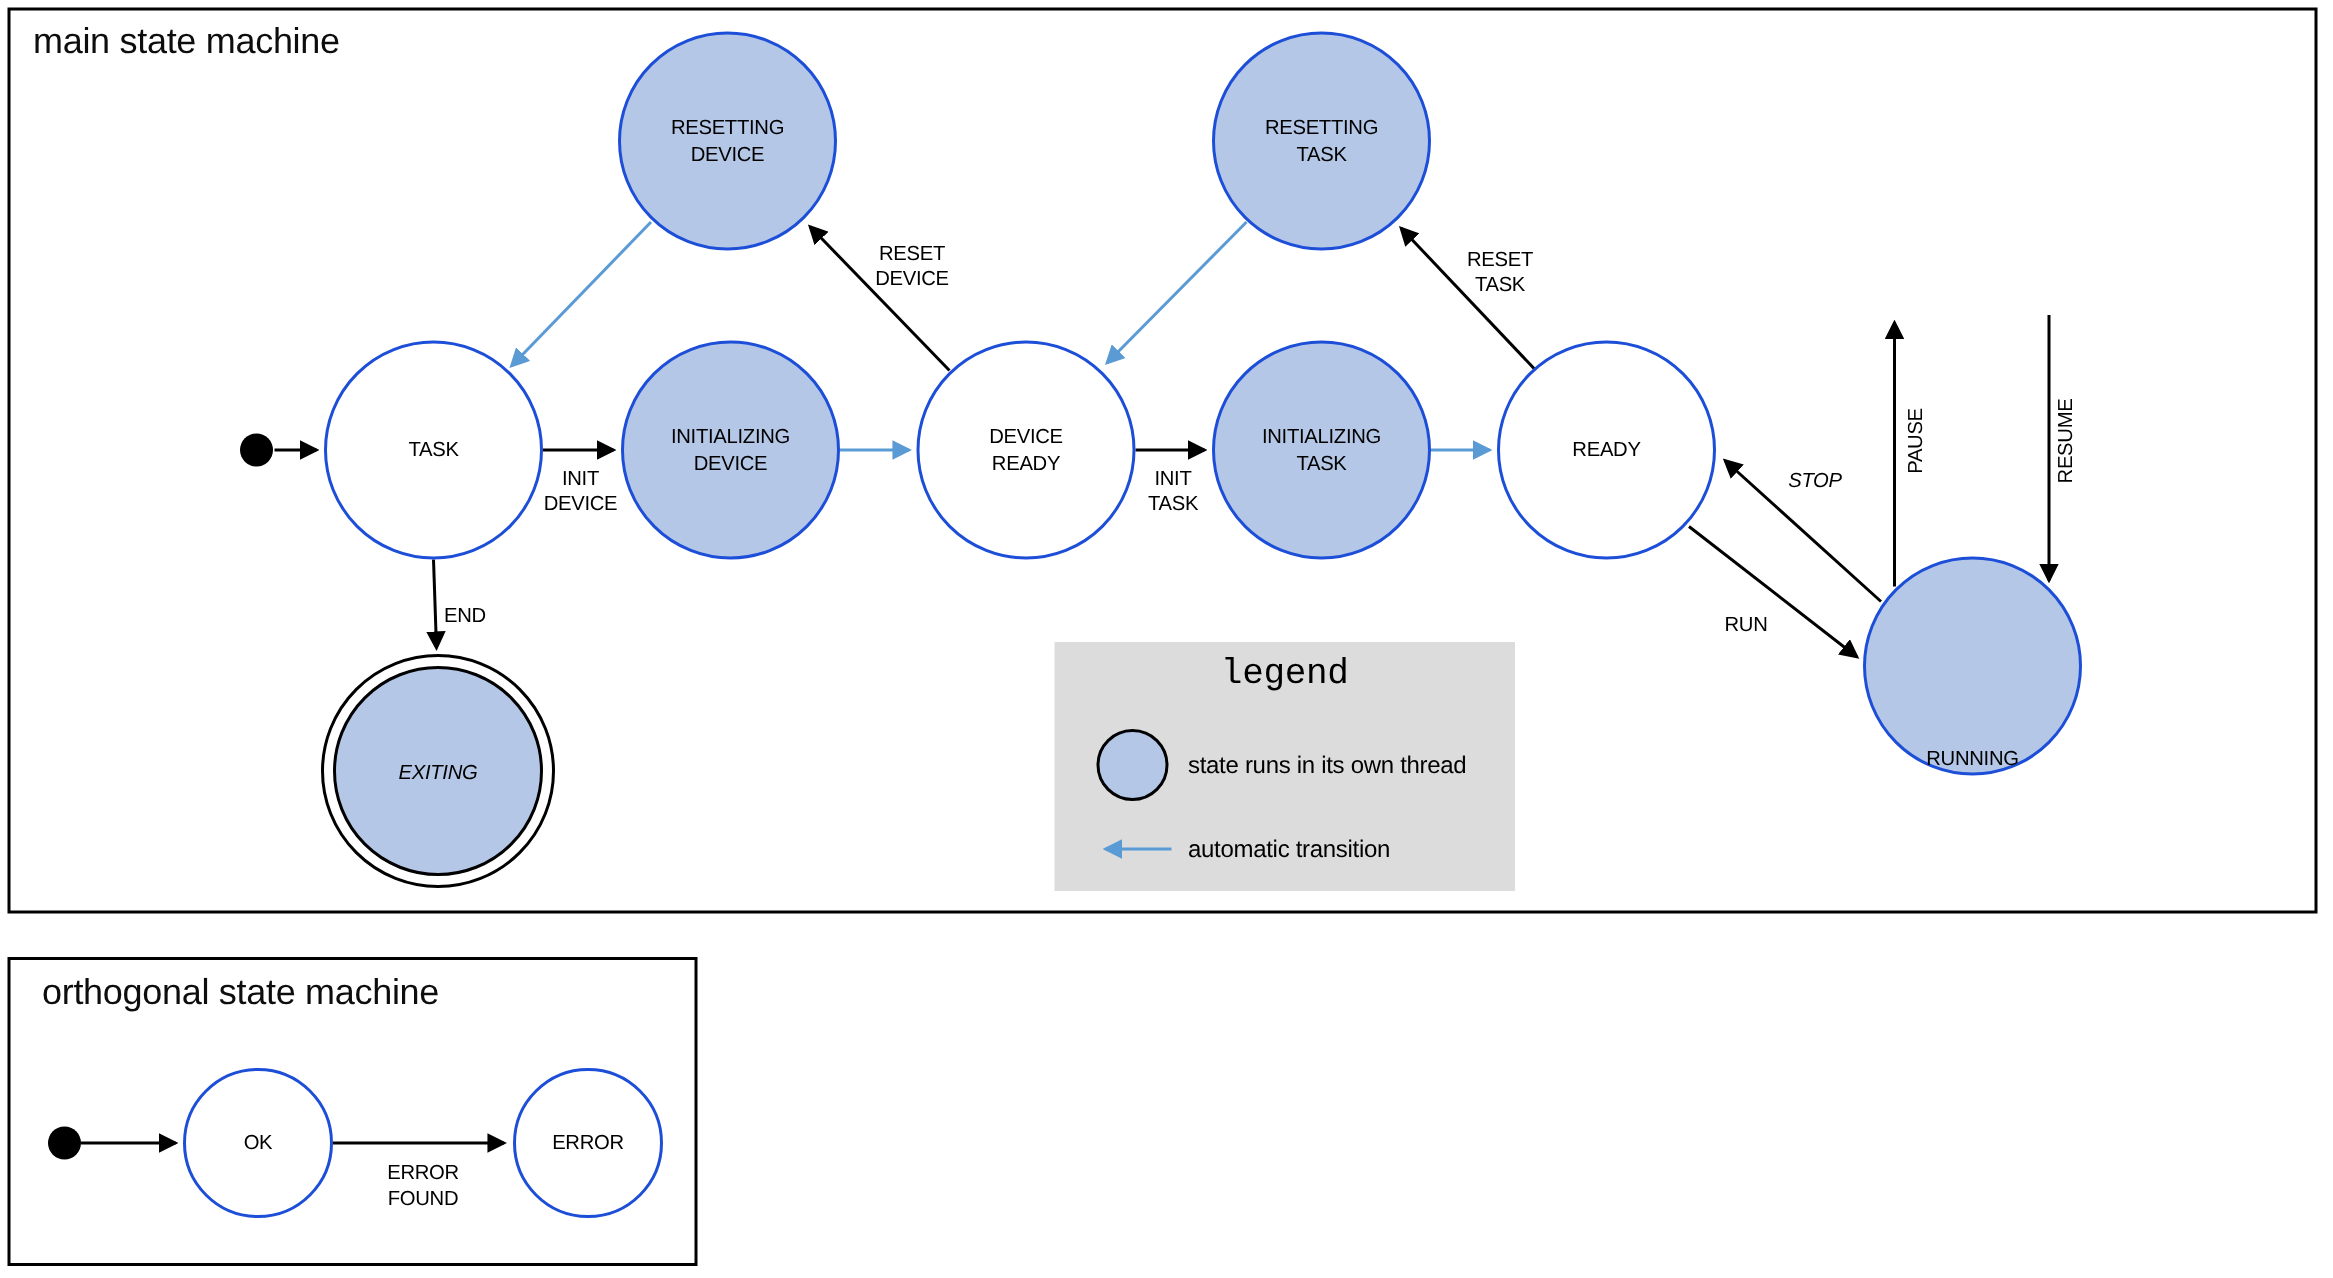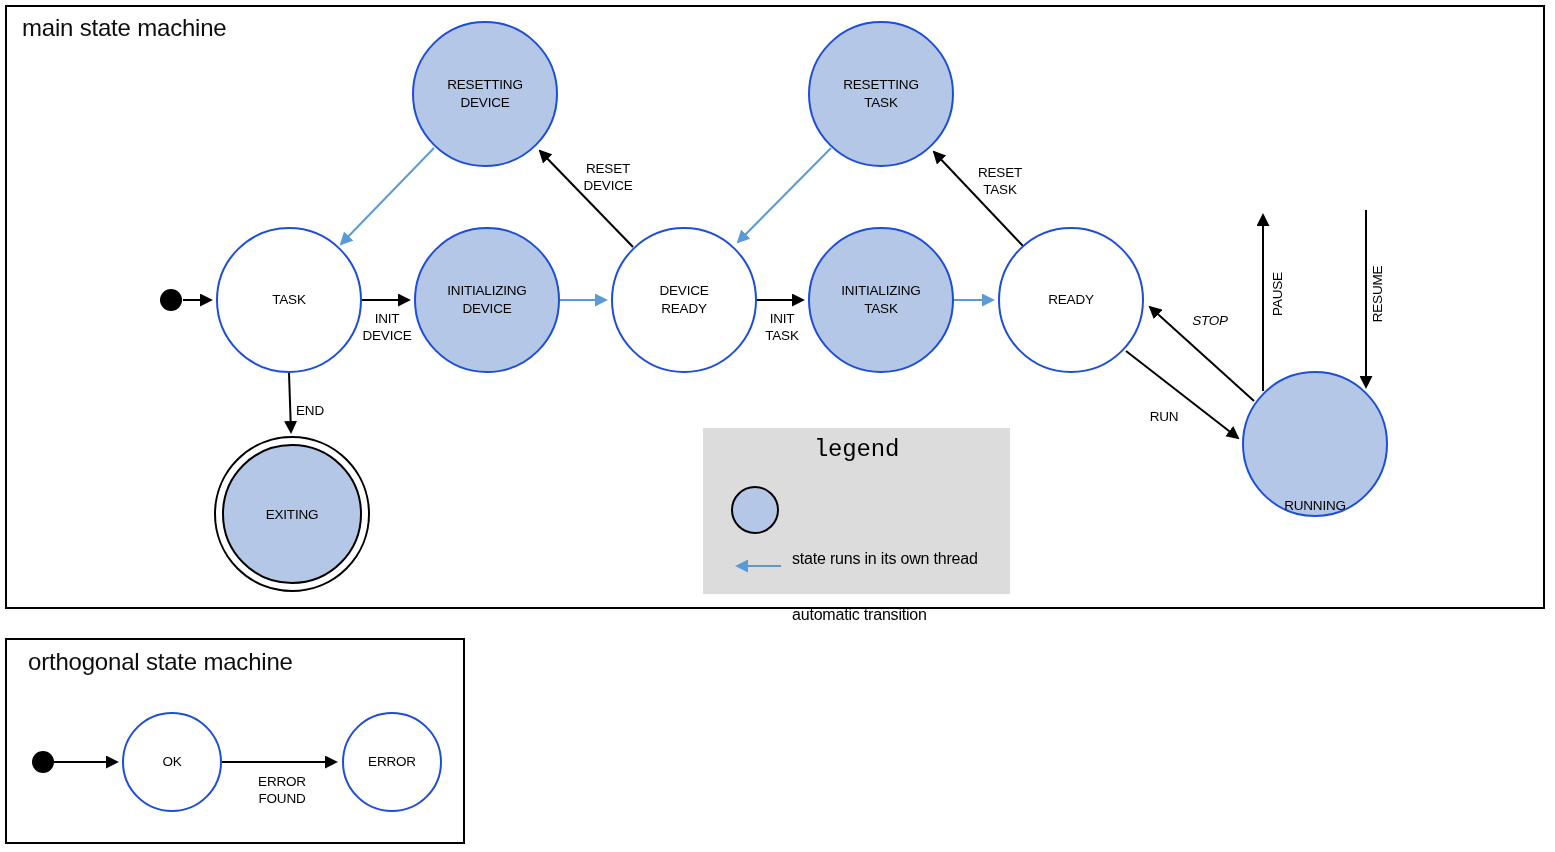--- a/index.html
+++ b/index.html
@@ -15,32 +15,32 @@
 
   .state { position:absolute; box-sizing:border-box; border:2px solid #1d4ed8; border-radius:50%;
            background:#fff; display:flex; align-items:center; justify-content:center;
            text-align:center; font-size:13.5px; line-height:1.3; letter-spacing:-0.2px;
            white-space:pre-line; }
   .state.threaded { background:#b4c7e7; }
   .final-outer { position:absolute; box-sizing:border-box; border:2px solid #000; border-radius:50%;
                  background:#fff; display:flex; align-items:center; justify-content:center; }
   .final-inner { width:140px; height:140px; box-sizing:border-box; border:2px solid #000; border-radius:50%;
                  background:#b4c7e7; display:flex; align-items:center; justify-content:center;
-                 text-align:center; font-size:13.5px; letter-spacing:-0.2px; }
+                 text-align:center; font-size:13.5px; letter-spacing:-0.2px;font-style:italic; }
   .dot { position:absolute; width:22px; height:22px; border-radius:50%; background:#000; }
 
   .tlabel { position:absolute; font-size:13.5px; line-height:1.25; text-align:center;
             letter-spacing:-0.2px; white-space:pre-line; transform:translate(-50%,-50%); }
   .tlabel.rot { transform:translate(-50%,-50%) rotate(-90deg); }
 
   .legend { position:absolute; left:703px; top:428px; width:307px; height:166px; background:#dcdcdc; }
   .legend-title { position:absolute; top:8px; left:0; width:100%; text-align:center; font-size:24px; letter-spacing:-0.2px;font-family:Liberation Mono, monospace; }
   .legend-circle { position:absolute; left:28px; top:58px; width:48px; height:48px; box-sizing:border-box;
                    border:2px solid #000; border-radius:50%; background:#b4c7e7; }
-  .legend-label { position:absolute; left:89px; font-size:16px; letter-spacing:-0.2px;margin-top:48px; }
+  .legend-label { position:absolute; left:89px; font-size:16px; letter-spacing:-0.2px; }
   .legend-arrow-svg { position:absolute; left:24px; top:131px; }
 </style>
 </head>
 <body>
 
 <div class="canvas">
 
   <div class="panel" style="left:5px; top:5px; width:1540px; height:604px;"></div>
   <div class="panel" style="left:5px; top:638px; width:460px; height:206px;"></div>
 

